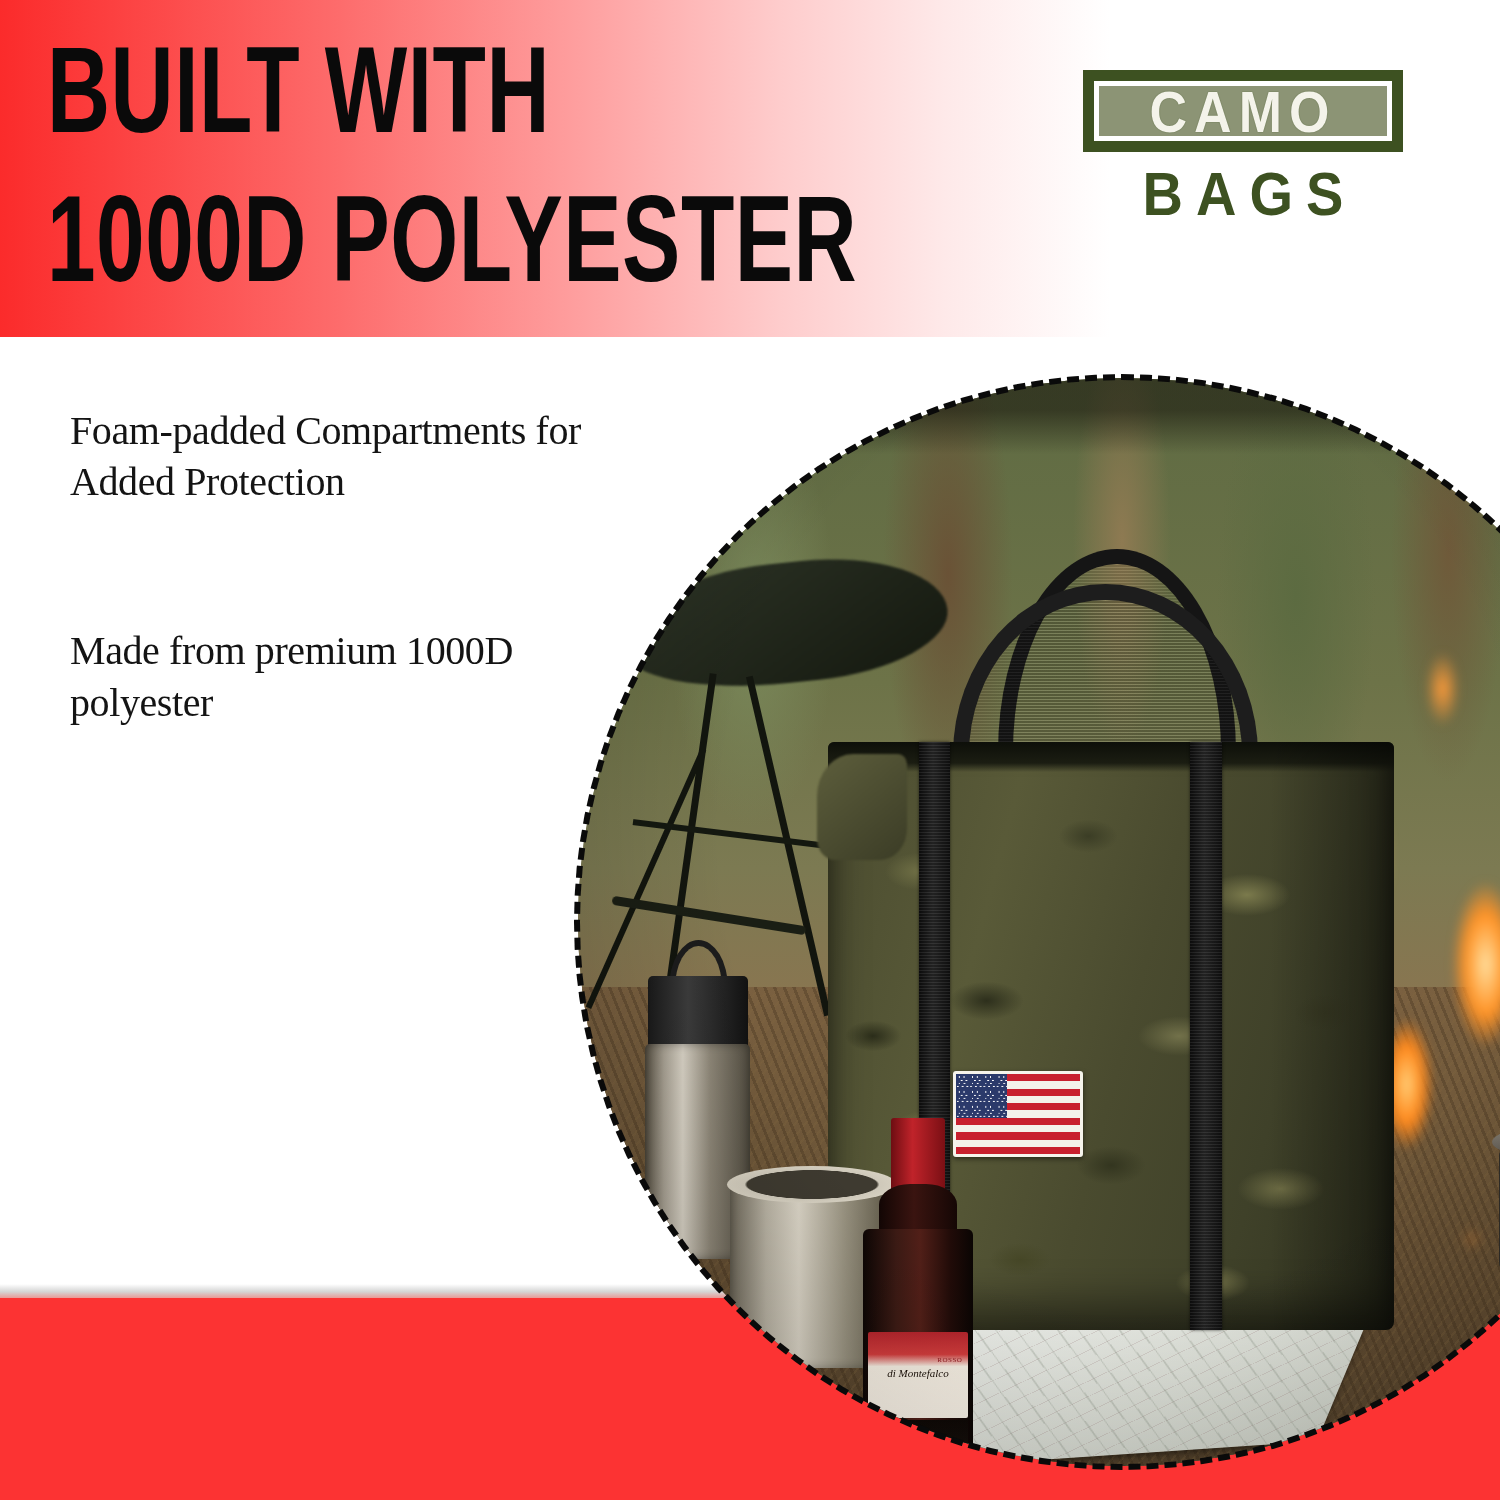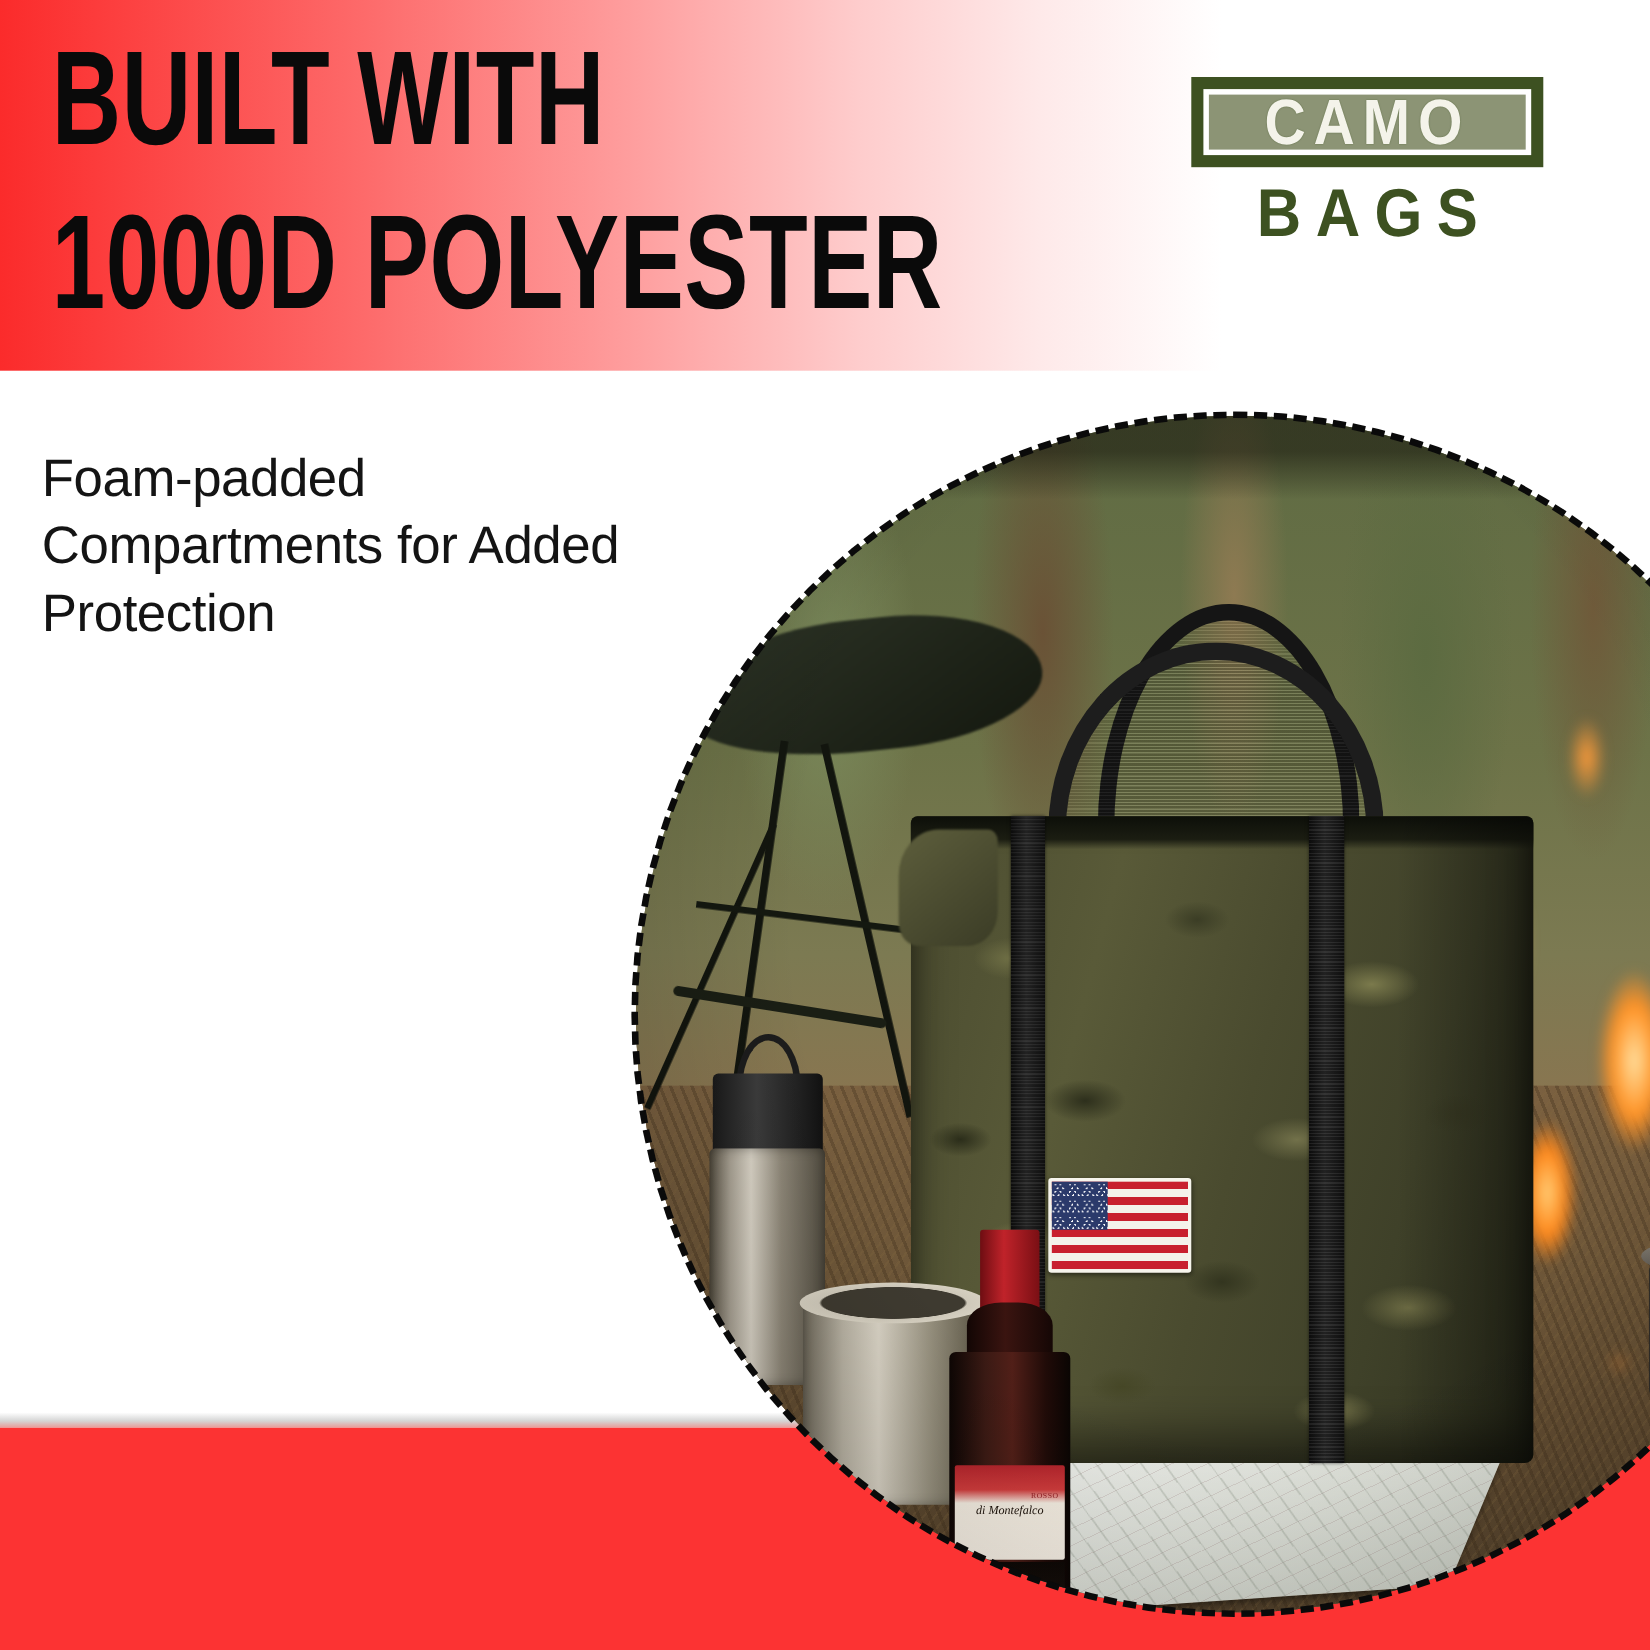--- a/index.html
+++ b/index.html
@@ -67,26 +67,27 @@
     color:#3d5121;
     letter-spacing:13px;
     line-height:1;
     transform:scaleY(1.1);
     padding-left:13px;
   }
 
   
   .bullets{ position:absolute; left:38px; top:405px; width:545px; }
   .bullet{
-    font-family:Liberation Sans, sans-serif;
+    font-family:Liberation Serif, serif;
     font-weight:300;
-    font-size:48px;
+    font-size:40px;
     line-height:1.28;
     color:#141414;
     letter-spacing:-0.4px;
+    margin-left:32px;
   }
   .bullet.b2{ margin-top:117px; }
   .bullet.b3{ margin-top:118px; }
 
   
   .gray-strip{
     position:absolute; left:0; top:1284px; width:1500px; height:14px;
     background:linear-gradient(to bottom,#ffffff 0%,#d5d5d5 55%,#e89a97 100%);
   }
   .red-bar{
@@ -421,20 +422,21 @@
   <div class="logo-box">
     <div class="logo-inner">
       <span class="logo-camo">CAMO</span>
     </div>
   </div>
   <div class="logo-bags">BAGS</div>
 </div>
 
 <div class="bullets">
   <div class="bullet b1">Foam-padded Compartments for Added Protection</div>
+  <div class="bullet b3">Made from premium 1000D polyester</div>
 </div>
 
 <div class="gray-strip"></div>
 <div class="red-bar"></div>
 
 <div class="photo-wrap">
   <div class="photo">
     <div class="bg-forest"></div>
     <div class="bg-ground"></div>
 

